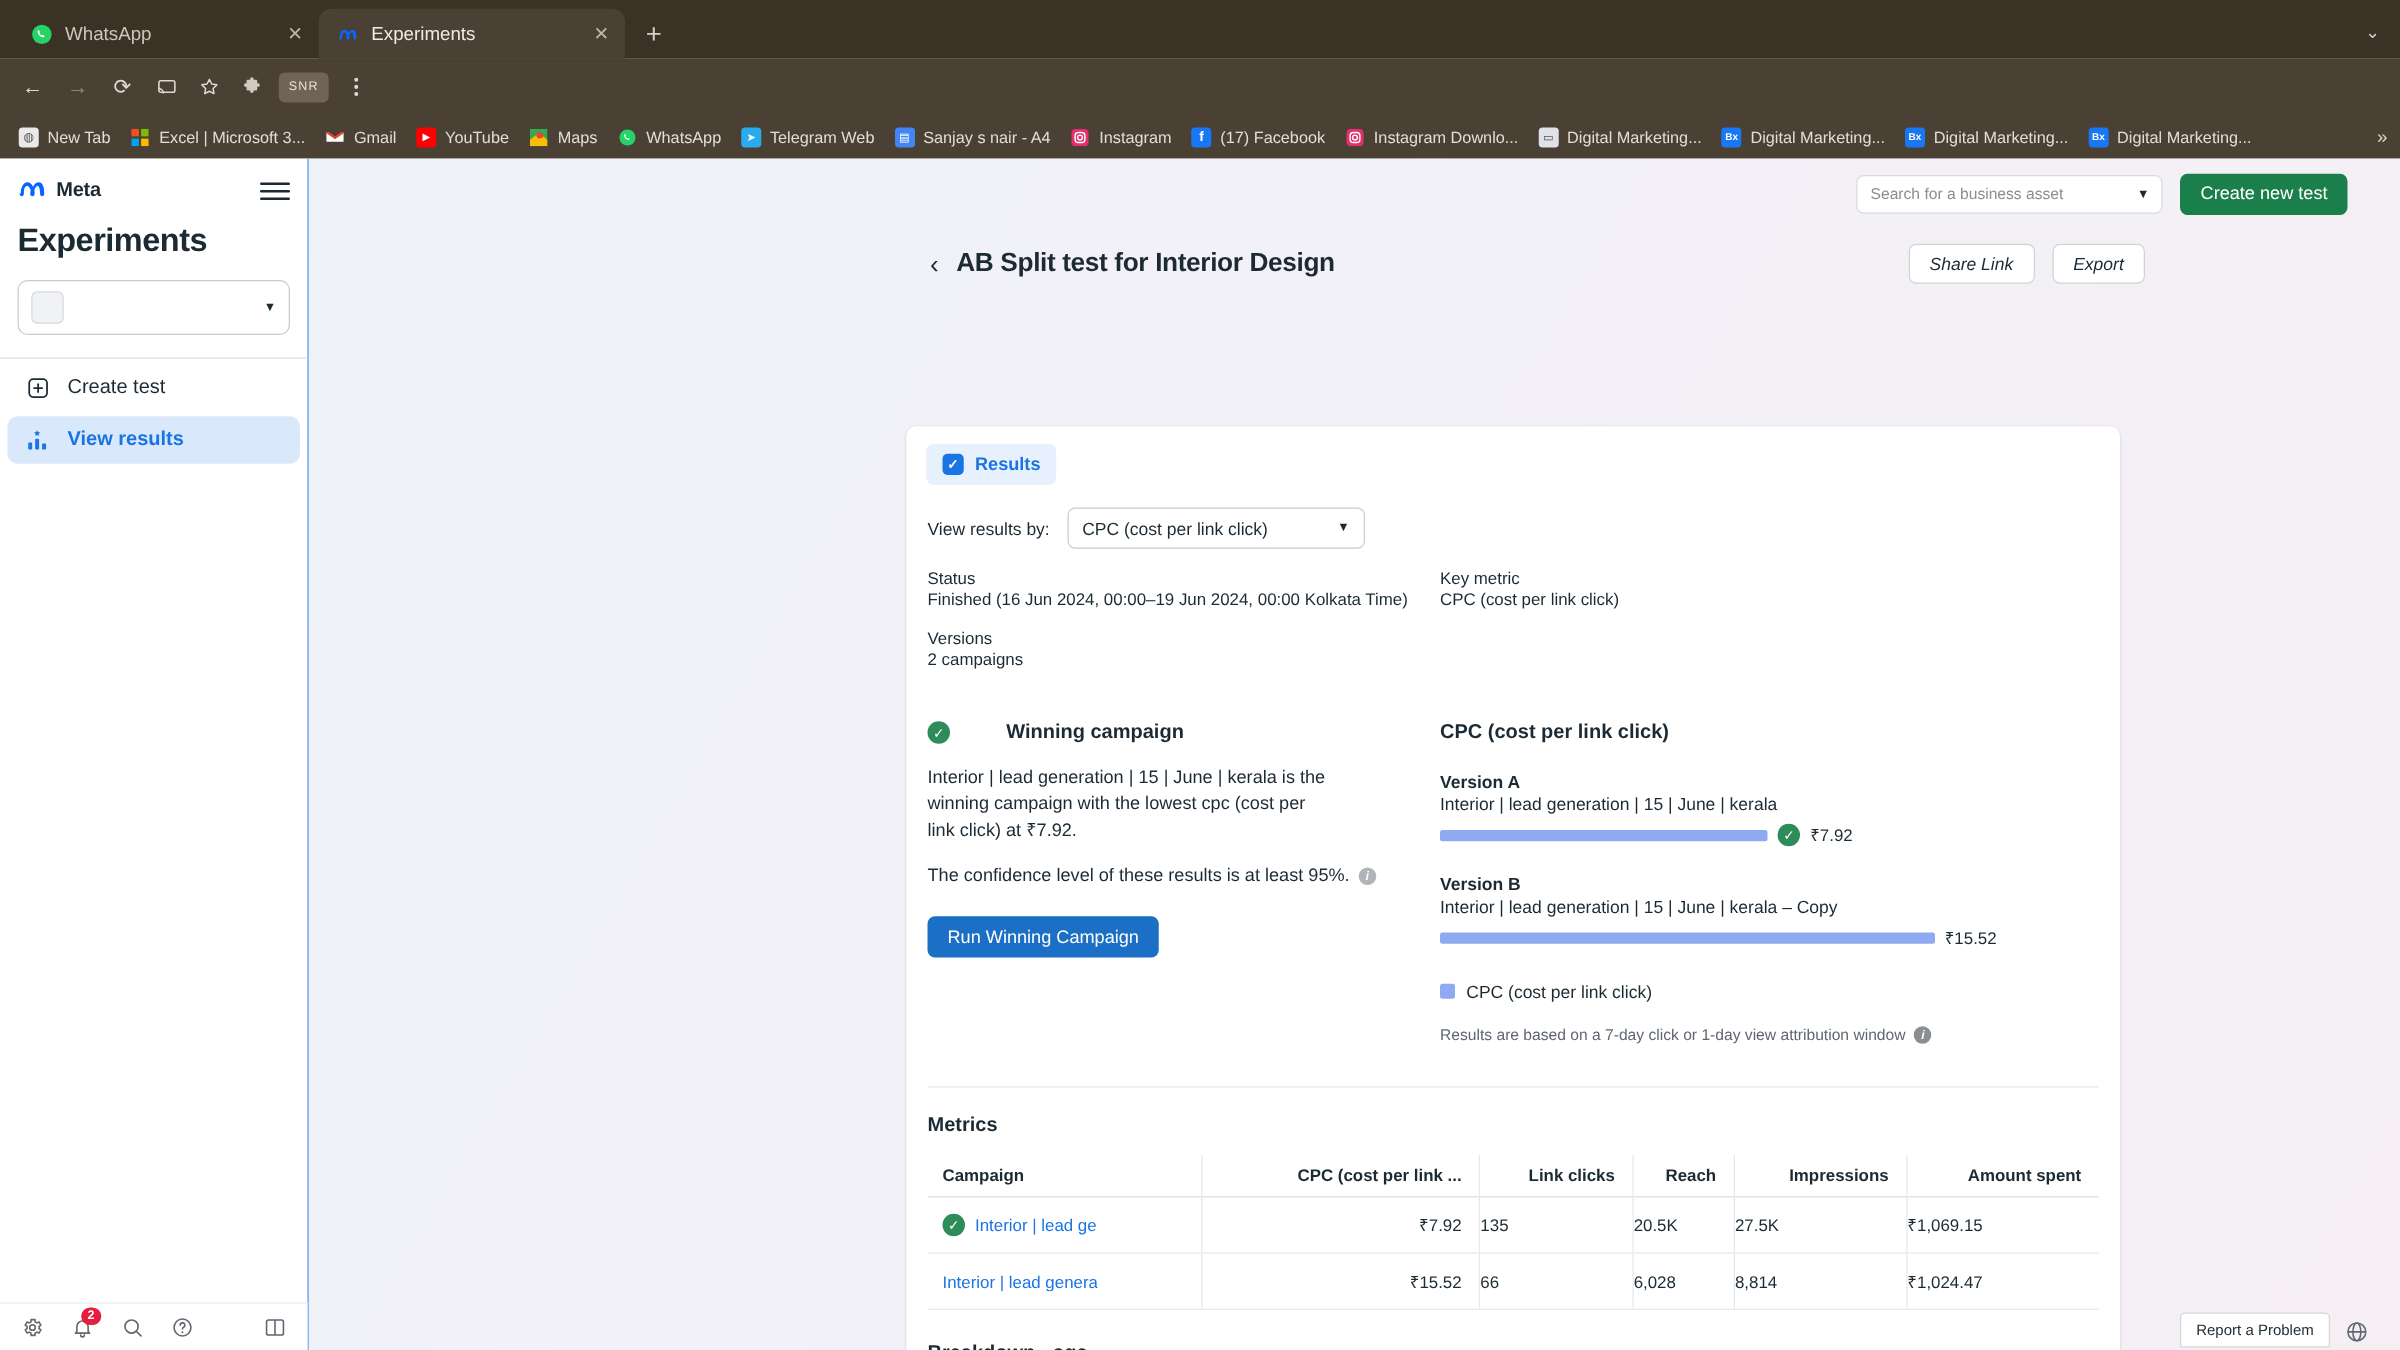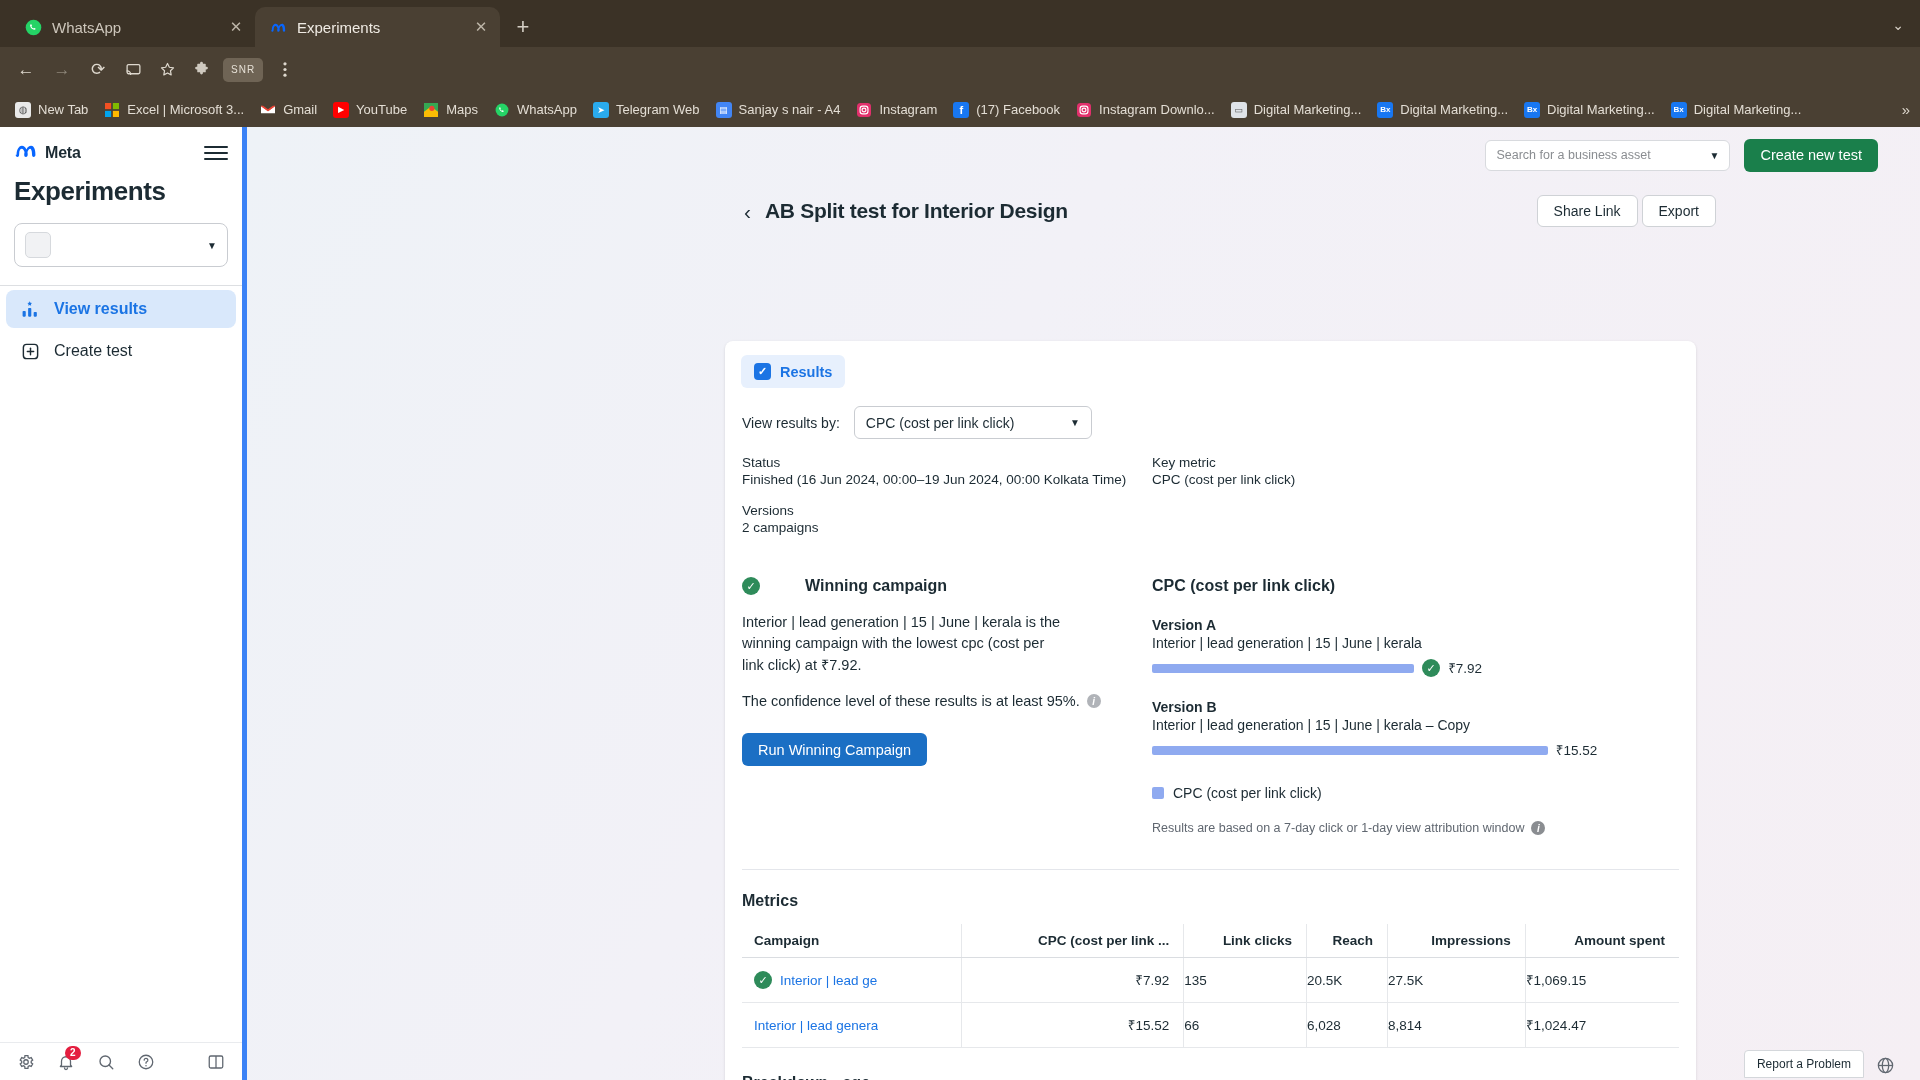--- a/index.html
+++ b/index.html
@@ -74,21 +74,21 @@
   }
   .bm-fav { width: 16px; height: 16px; flex: none; display: flex; align-items: center; justify-content: center;
             border-radius: 3px; font-size: 10px; overflow: hidden; }
   .bm-overflow { position: absolute; right: 6px; color: #ded8ce; font-size: 15px; padding: 4px; }
 
   
   .viewport { flex: 1; display: flex; background: #fff; min-height: 0; position: relative; }
 
   
   .sidebar {
-    width: 247px; flex: none; background: #fff; border-right: 5px solid #3b82f6;
+    width: 247px; flex: none; background: #fff; border-right: 1px solid #3b82f6;
     display: flex; flex-direction: column; position: relative;
   }
   .meta-brand { display: flex; align-items: center; gap: 7px; padding: 16px 16px 0 14px; }
   .meta-logo { font-size: 19px; color: #0866ff; font-weight: 700; line-height: 1; }
   .meta-word { font-size: 16px; color: #1c2b33; font-weight: 600; letter-spacing: -0.2px; }
   .hamburger {
     position: absolute; top: 14px; right: 14px; width: 24px; height: 24px;
     display: flex; flex-direction: column; justify-content: center; gap: 4px;
   }
   .hamburger span { display: block; height: 2px; background: #1c2b33; border-radius: 1px; }
@@ -131,21 +131,21 @@
   }
   .search-asset .caret { margin-left: auto; color: #1c2b33; }
   .btn-create {
     height: 33px; padding: 0 16px; background: #1a7f4b; color: #fff; border-radius: 6px;
     display: flex; align-items: center; font-size: 14.5px; font-weight: 400;
   }
 
   .page-head { display: flex; align-items: center; padding: 12px 0 0 497px; gap: 14px; }
   .back-chevron { font-size: 21px; color: #1c2b33; line-height: 1; }
   .page-title { font-size: 21px; font-weight: 700; color: #1c2b33; letter-spacing: -0.3px; }
-  .head-actions { margin-left: auto; display: flex; gap: 4px; padding-right: 204px; }
+  .head-actions { margin-left: auto; display: flex; gap: 14px; padding-right: 204px; font-style: italic; }
   .btn-outline {
     height: 32px; padding: 0 16px; background: #fff; border: 1px solid #cfd2d6;
     border-radius: 6px; display: flex; align-items: center; font-size: 14px; color: #1c2b33;
   }
 
   .card {
     position: absolute; left: 478px; right: 224px; top: 214px; bottom: -40px;
     background: #fff; border-radius: 8px 8px 0 0; box-shadow: 0 1px 3px rgba(0,0,0,.12);
     overflow: hidden;
   }
@@ -419,41 +419,41 @@
       <div class="app-title">Experiments</div>
 
       <div class="asset-select">
         <span class="asset-thumb"></span>
         <span class="asset-label"></span>
         <span class="caret">▼</span>
       </div>
 
       <div class="side-divider"></div>
 
+      <div class="side-item">
+        <span class="side-ico">
+          <svg width="19" height="19" viewBox="0 0 24 24" fill="none" stroke="#1c2b33" stroke-width="1.8">
+              <rect x="3" y="3" width="18" height="18" rx="4"></rect>
+              <line x1="12" y1="8" x2="12" y2="16" stroke-linecap="round"></line>
+              <line x1="8" y1="12" x2="16" y2="12" stroke-linecap="round"></line>
+            </svg>
+        </span>
+        <span>Create test</span>
+      </div>
+
       <div class="side-item active">
         <span class="side-ico">
           <svg width="19" height="19" viewBox="0 0 24 24" fill="#1b74e4">
               <rect x="2" y="14" width="4" height="7" rx="1"></rect>
               <rect x="9" y="10" width="4" height="11" rx="1"></rect>
               <rect x="16" y="15" width="4" height="6" rx="1"></rect>
               <path d="M11 1.5l.9 1.9 2.1.3-1.5 1.5.3 2.1-1.8-1-1.8 1 .3-2.1L8 3.7l2.1-.3z"></path>
             </svg>
         </span>
         <span>View results</span>
-      </div>
-
-      <div class="side-item">
-        <span class="side-ico">
-          <svg width="19" height="19" viewBox="0 0 24 24" fill="none" stroke="#1c2b33" stroke-width="1.8">
-              <rect x="3" y="3" width="18" height="18" rx="4"></rect>
-              <line x1="12" y1="8" x2="12" y2="16" stroke-linecap="round"></line>
-              <line x1="8" y1="12" x2="16" y2="12" stroke-linecap="round"></line>
-            </svg>
-        </span>
-        <span>Create test</span>
       </div>
 
       <div class="sidebar-footer">
         <span class="foot-ico">
           <svg width="18" height="18" viewBox="0 0 24 24" fill="none" stroke="#606770" stroke-width="1.7">
               <circle cx="12" cy="12" r="3"></circle>
               <path d="M19 12a7 7 0 0 0-.1-1l2-1.5-2-3.4-2.3 1a7 7 0 0 0-1.7-1l-.3-2.5h-4l-.3 2.5a7 7 0 0 0-1.7 1l-2.3-1-2 3.4 2 1.5a7 7 0 0 0 0 2l-2 1.5 2 3.4 2.3-1a7 7 0 0 0 1.7 1l.3 2.5h4l.3-2.5a7 7 0 0 0 1.7-1l2.3 1 2-3.4-2-1.5c.1-.3.1-.7.1-1z"></path>
             </svg>
         </span>
         <span class="foot-ico">

